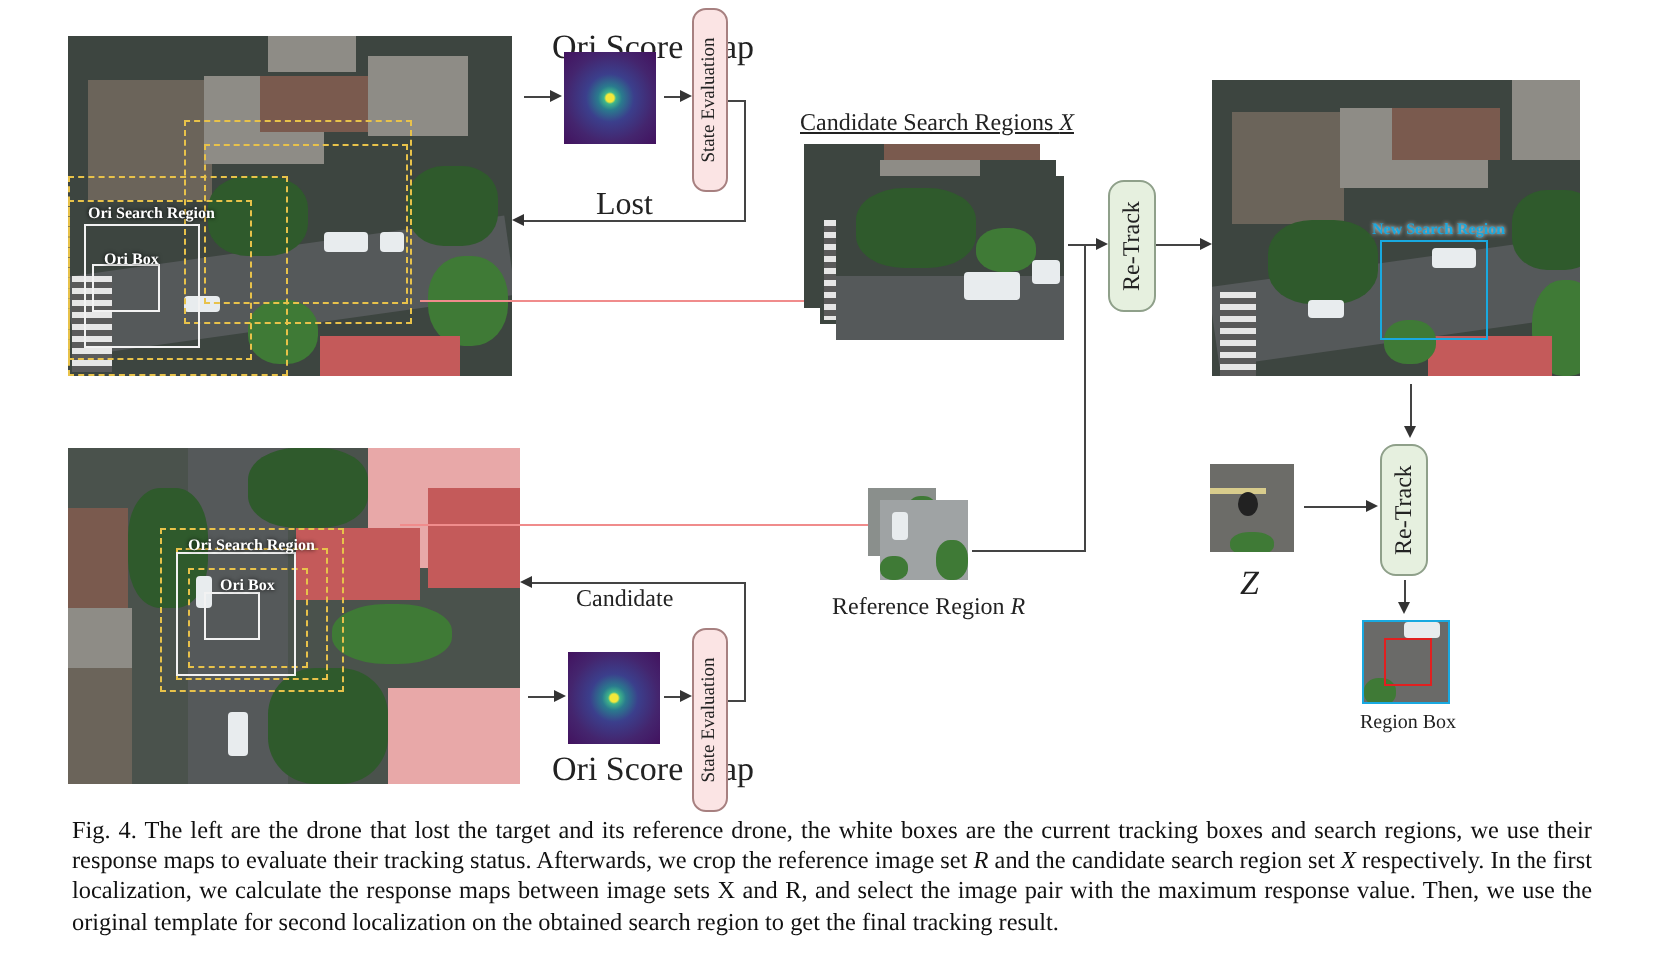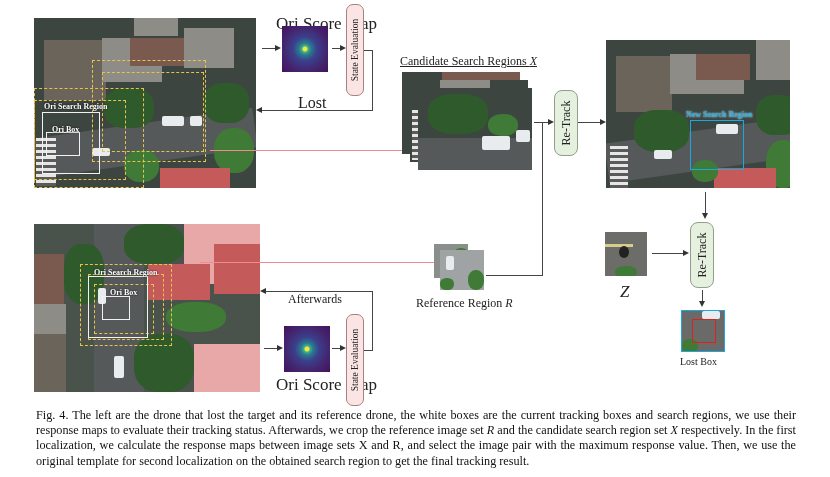--- a/index.html
+++ b/index.html
@@ -148,21 +148,21 @@
   <span>Re-Track</span>
 </div>
 <div class="line" style="left:702px;top:290px;width:1px;height:12px;"></div>
 <div class="arrow-d" style="left:699px;top:301px;"></div>
 
 <div class="photo" style="left:681px;top:310px;width:44px;height:42px;background:#6a6a68;border:1.5px solid #19a9e0;box-sizing:border-box;">
   <div class="blk car" style="left:20px;top:0;width:18px;height:8px;"></div>
   <div class="blk tree2" style="left:0;top:28px;width:16px;height:14px;"></div>
   <div class="abs" style="left:10px;top:8px;width:24px;height:24px;border:1.5px solid #e02020;box-sizing:border-box;"></div>
 </div>
-<div class="label abs" style="left:680px;top:356px;font-size:10px;">Lost Box</div>
+<div class="label abs" style="left:680px;top:356px;font-size:10px;">Region Box</div>
 
 <div class="photo" style="left:34px;top:224px;width:226px;height:168px;background:#4a524c;">
   <div class="blk roof3" style="left:0;top:30px;width:30px;height:50px;"></div>
   <div class="blk roof2" style="left:0;top:80px;width:32px;height:30px;"></div>
   <div class="blk roof1" style="left:0;top:110px;width:32px;height:58px;"></div>
   <div class="blk road" style="left:60px;top:0;width:50px;height:168px;"></div>
   <div class="blk tree" style="left:30px;top:20px;width:40px;height:60px;"></div>
   <div class="blk tree" style="left:90px;top:0;width:60px;height:40px;"></div>
   <div class="blk pink" style="left:150px;top:0;width:76px;height:60px;"></div>
   <div class="blk redroof" style="left:114px;top:40px;width:62px;height:36px;"></div>
@@ -180,21 +180,21 @@
   <div class="ptext" style="left:60px;top:44px;">Ori Search Region</div>
   <div class="ptext" style="left:76px;top:64px;">Ori Box</div>
 </div>
 
 <div class="redline" style="left:200px;top:262px;width:236px;"></div>
 
 <div class="line" style="left:364px;top:350px;width:8px;height:1px;"></div>
 <div class="line" style="left:372px;top:291px;width:1px;height:60px;"></div>
 <div class="line" style="left:266px;top:291px;width:107px;height:1px;"></div>
 <div class="arrow-l" style="left:260px;top:288px;"></div>
-<div class="label abs" style="left:288px;top:292px;font-size:12px;">Afterwards</div>
+<div class="label abs" style="left:288px;top:292px;font-size:12px;">Candidate</div>
 
 <div class="line" style="left:264px;top:348px;width:14px;height:1px;"></div>
 <div class="arrow-r" style="left:277px;top:345px;"></div>
 <div class="scoremap" style="left:284px;top:326px;"></div>
 <div class="label abs" style="left:276px;top:375px;">Ori Score Map</div>
 <div class="line" style="left:332px;top:348px;width:10px;height:1px;"></div>
 <div class="arrow-r" style="left:340px;top:345px;"></div>
 <div class="state" style="left:346px;top:314px;">
   <span>State Evaluation</span>
 </div>

